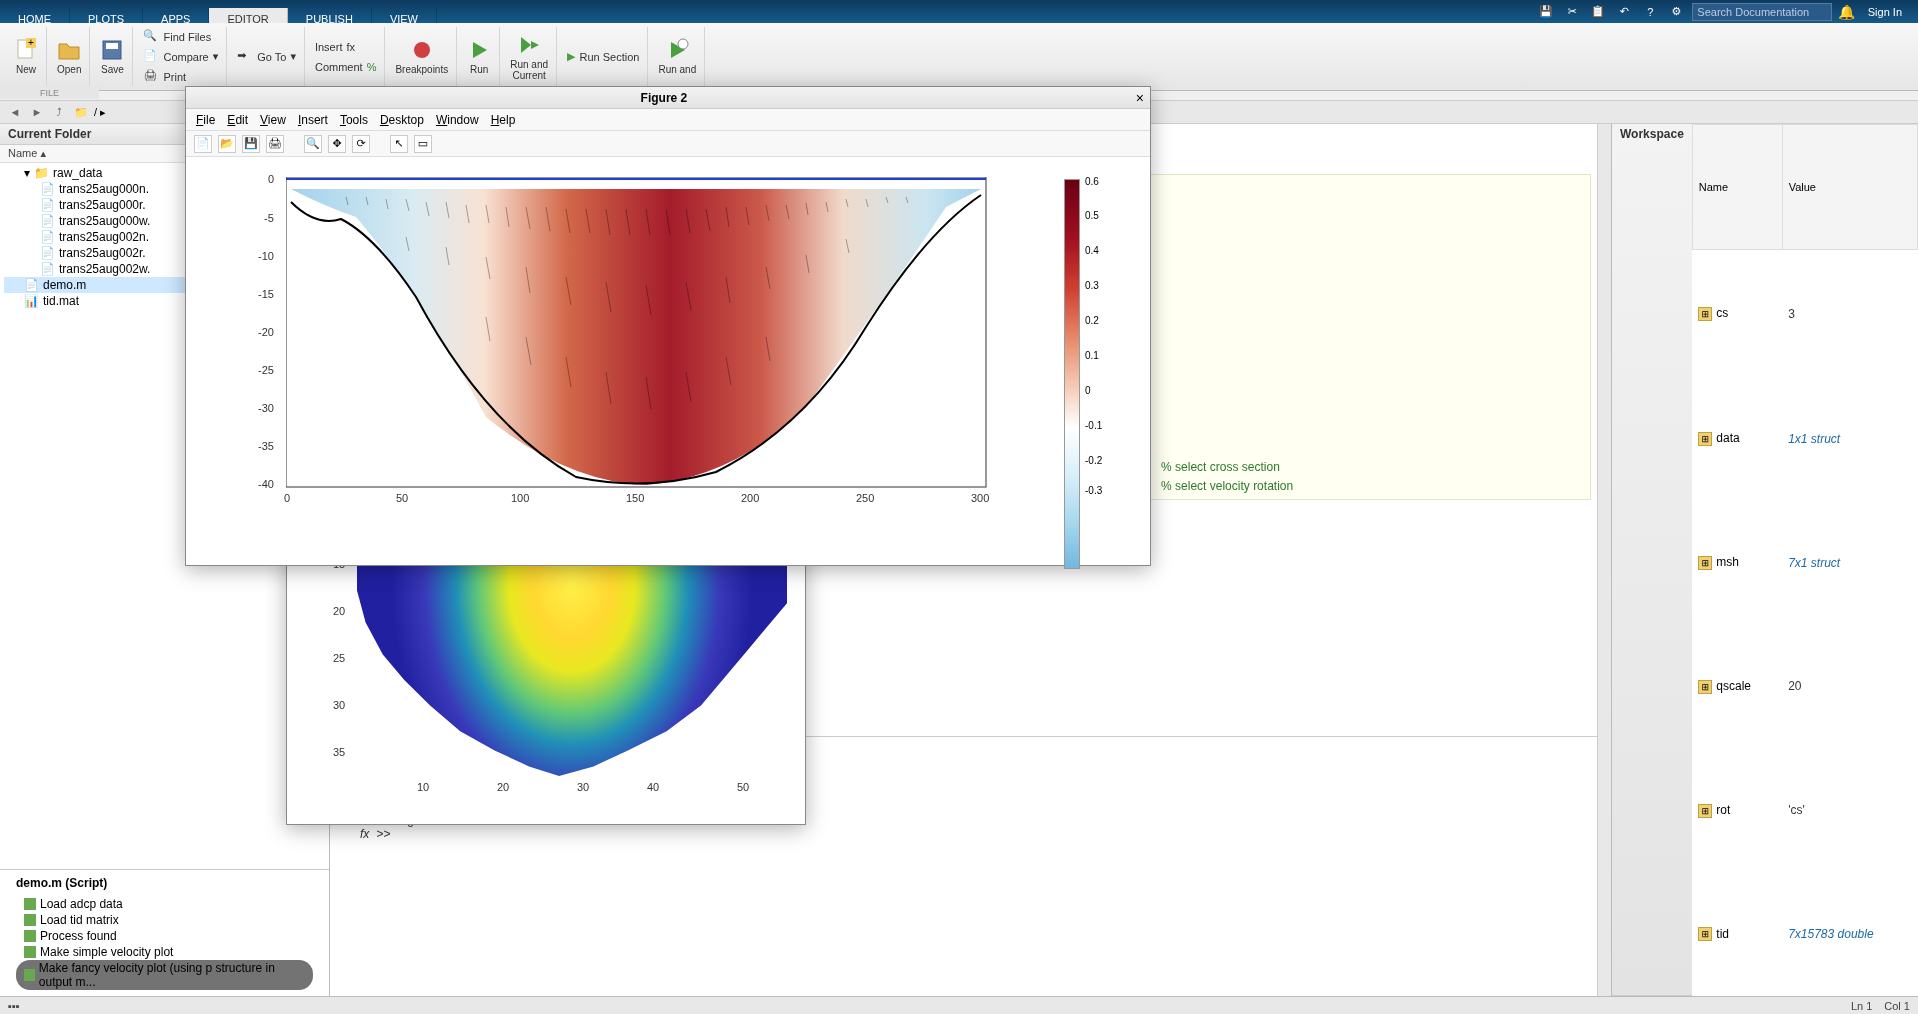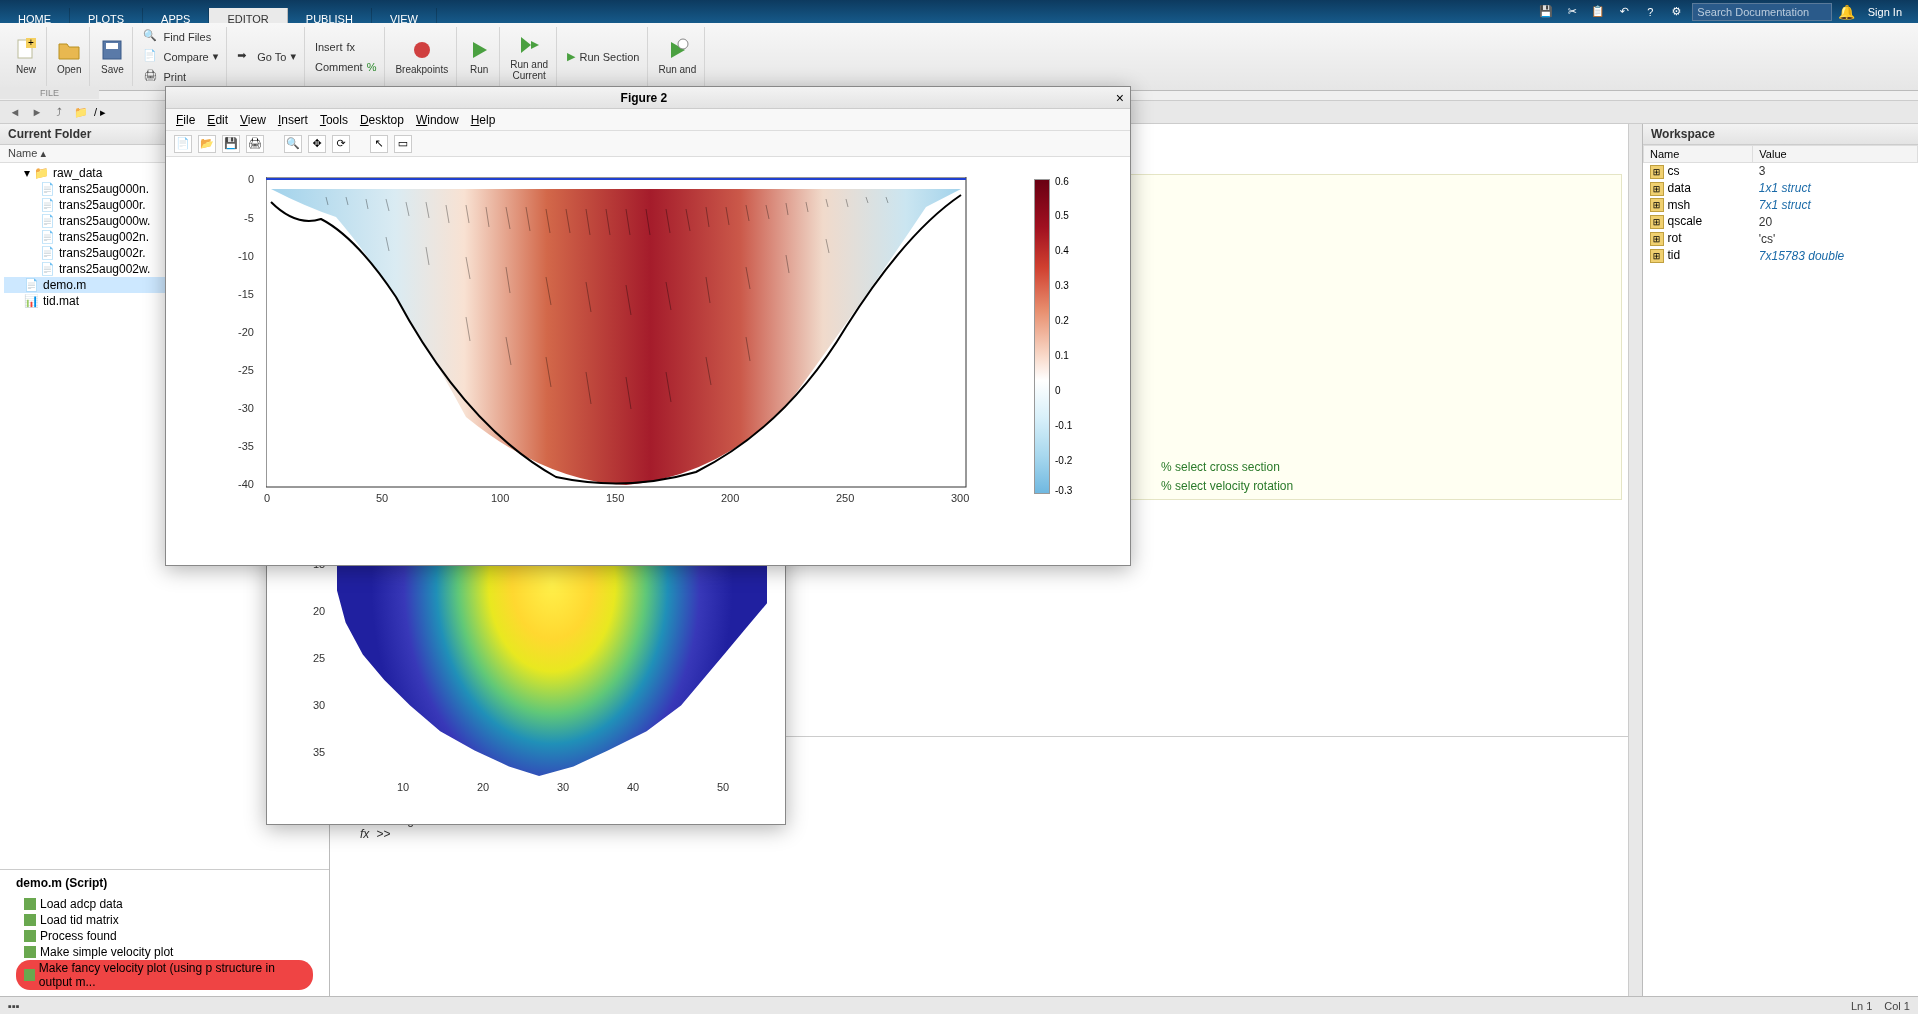--- a/index.html
+++ b/index.html
@@ -29,38 +29,38 @@
 
 .ts-footer { position:absolute; top: 87px; left:0; font-size:9px; color:#888; padding: 1px 40px; background:#e6e6e6; }
 
 
 .addressbar { position:absolute; top: 100px; left:0; right:0; height:24px; background:#e8e8e8; border-top:1px solid #ccc; border-bottom:1px solid #ccc; display:flex; align-items:center; padding: 0 6px; gap:4px; font-size:11px; }
 .addressbar .navbtn { width:18px; height:18px; display:flex; align-items:center; justify-content:center; cursor:pointer; color:#666; }
 
 
 .main { position:absolute; top:124px; left:0; right:0; bottom:18px; display:flex; }
 .pane-left { width: 330px; background:#fff; border-right:1px solid #bbb; display:flex; flex-direction:column; }
-.pane-right { width: 276px; background:#fff; border-left:1px solid #bbb; display:flex; flex-direction:column; }
+.pane-right { width: 307px; background:#fff; border-left:1px solid #bbb; display:flex; flex-direction:row; }
 .pane-center { flex:1; background:#fff; position:relative; }
 
 .pane-title { background: linear-gradient(#f3f3f3,#e3e3e3); border-bottom:1px solid #ccc; font-size:12px; font-weight:bold; padding: 3px 8px; color:#333; }
 .pane-header { background:#f7f7f7; border-bottom:1px solid #ddd; font-size:11px; padding:2px 8px; color:#444; }
 .tree { font-size:12px; padding: 2px 4px; }
 .tree .node { padding: 1px 2px; display:flex; align-items:center; gap:4px; cursor:pointer; }
 .tree .node.selected { background:#cde8ff; }
 .tree .indent1 { padding-left:20px; }
 .tree .indent2 { padding-left:36px; }
 .folder-icon{ color:#e8b74a; }
 .file-icon{ color:#999; }
 
 .script-desc { border-top:1px solid #ccc; padding:6px 16px; font-size:12px; }
 .script-desc .hdr { font-weight:bold; margin-bottom:6px; }
 .section-list { font-size:12px; }
 .section-list .item { padding:1px 8px; display:flex; align-items:center; gap:4px; cursor:pointer; }
-.section-list .item.selected { background:#ef4444;border-radius:14px; }
+.section-list .item.selected { background:#737373;border-radius:14px; }
 .section-list .sq { width:12px; height:12px; background:#6aa84f; display:inline-block; }
 
 
 .ws-table { font-size:12px; width:100%; border-collapse:collapse; }
 .ws-table th { text-align:left; font-weight:normal; background:#f4f4f4; border:1px solid #ddd; padding:2px 6px; font-size:11px; }
 .ws-table td { padding:1px 6px; }
 .ws-table td.val { color:#1a6aa8; font-style:italic; }
 .ws-table td.val.plain { font-style:normal; color:#333; }
 .var-ic { width:14px; height:14px; background:#f0d070; border:1px solid #c0a040; display:inline-block; margin-right:4px; vertical-align:middle; font-size:9px; text-align:center; line-height:12px; }
 
@@ -73,21 +73,21 @@
 
 .scrollhint { position:absolute; right:0; width:14px; background:#e8e8e8; border-left:1px solid #ccc; }
 .scrollhint.v1 { top:0; bottom:260px; }
 .scrollhint.v2 { bottom:0; height:260px; }
 
 
 .statusbar { position:absolute; left:0; right:0; bottom:0; height:18px; background:#e8e8e8; border-top:1px solid #bbb; font-size:11px; display:flex; align-items:center; padding:0 8px; color:#444; }
 .statusbar .right { margin-left:auto; display:flex; gap:12px; }
 
 
-.figwin { position:absolute; background:#c2410c; border:1px solid #888; box-shadow: 0 4px 20px rgba(0,0,0,.3); }
+.figwin { position:absolute; background:#c2410c; border:1px solid #888; box-shadow: 0 4px 20px rgba(0,0,0,.3); margin-left: 20px; }
 .figwin .titlebar { background: linear-gradient(#f3f3f3,#e3e3e3); height:22px; display:flex; align-items:center; padding:0 6px; font-size:12px; border-bottom:1px solid #ccc; }
 .figwin .titlebar .t { flex:1; text-align:center; font-weight:bold; }
 .figwin .titlebar .close { cursor:pointer; font-size:14px; }
 .figwin .menurow { height:22px; display:flex; align-items:center; gap:12px; padding:0 10px; font-size:12px; border-bottom:1px solid #ddd; background:#f8f8f8; }
 .figwin .menurow span { cursor:pointer; }
 .figwin .menurow span u { text-decoration:underline; }
 .figwin .iconrow { height:26px; display:flex; align-items:center; gap:6px; padding:0 8px; border-bottom:1px solid #ddd; background:#f8f8f8; }
 .figwin .iconrow .ib { width:18px;height:18px; border:1px solid #ccc; background:#fff; cursor:pointer; display:flex;align-items:center;justify-content:center; font-size:11px; }
 .figwin .plot { position:relative; background:#fff; }
 
@@ -451,21 +451,21 @@
 
       <line x1="0" y1="2" x2="700" y2="2" stroke="#2040d0" stroke-width="2"></line>
 
       <g stroke="#000" stroke-width="0.6" opacity="0.55">
         <path d="M60 20l2 8M80 20l2 8M100 22l2 10M120 22l3 12M140 25l3 14M160 25l3 16M180 28l3 18M200 28l3 18M220 30l3 20M240 30l4 22M260 30l4 24M280 32l4 24M300 32l4 24M320 32l4 26M340 32l4 26M360 32l4 26M380 32l4 26M400 32l4 24M420 32l4 22M440 30l3 20M460 30l3 18M480 28l3 16M500 28l3 14M520 26l2 12M540 25l2 10M560 22l2 8M580 22l2 8M600 20l2 6M620 20l2 6"></path>
         <path d="M120 60l3 14M160 70l3 18M200 80l4 22M240 90l4 26M280 100l5 28M320 105l5 30M360 108l5 30M400 105l5 28M440 100l4 26M480 90l4 22M520 78l3 18M560 62l3 14"></path>
         <path d="M200 140l4 24M240 160l5 28M280 180l5 30M320 195l5 32M360 200l5 32M400 195l5 30M440 180l5 28M480 160l4 24"></path>
       </g>
     </svg>
 
-    <div class="colorbar" style="top:22px; right:80px; height:315px;text-decoration:underline;">
+    <div class="colorbar" style="top:22px; right:70px; height:390px;text-decoration:underline;">
       <div class="cb-tick" style="top:-4px">0.6</div>
       <div class="cb-tick" style="top:30px">0.5</div>
       <div class="cb-tick" style="top:65px">0.4</div>
       <div class="cb-tick" style="top:100px">0.3</div>
       <div class="cb-tick" style="top:135px">0.2</div>
       <div class="cb-tick" style="top:170px">0.1</div>
       <div class="cb-tick" style="top:205px">0</div>
       <div class="cb-tick" style="top:240px">-0.1</div>
       <div class="cb-tick" style="top:275px">-0.2</div>
       <div class="cb-tick" style="top:305px">-0.3</div>

